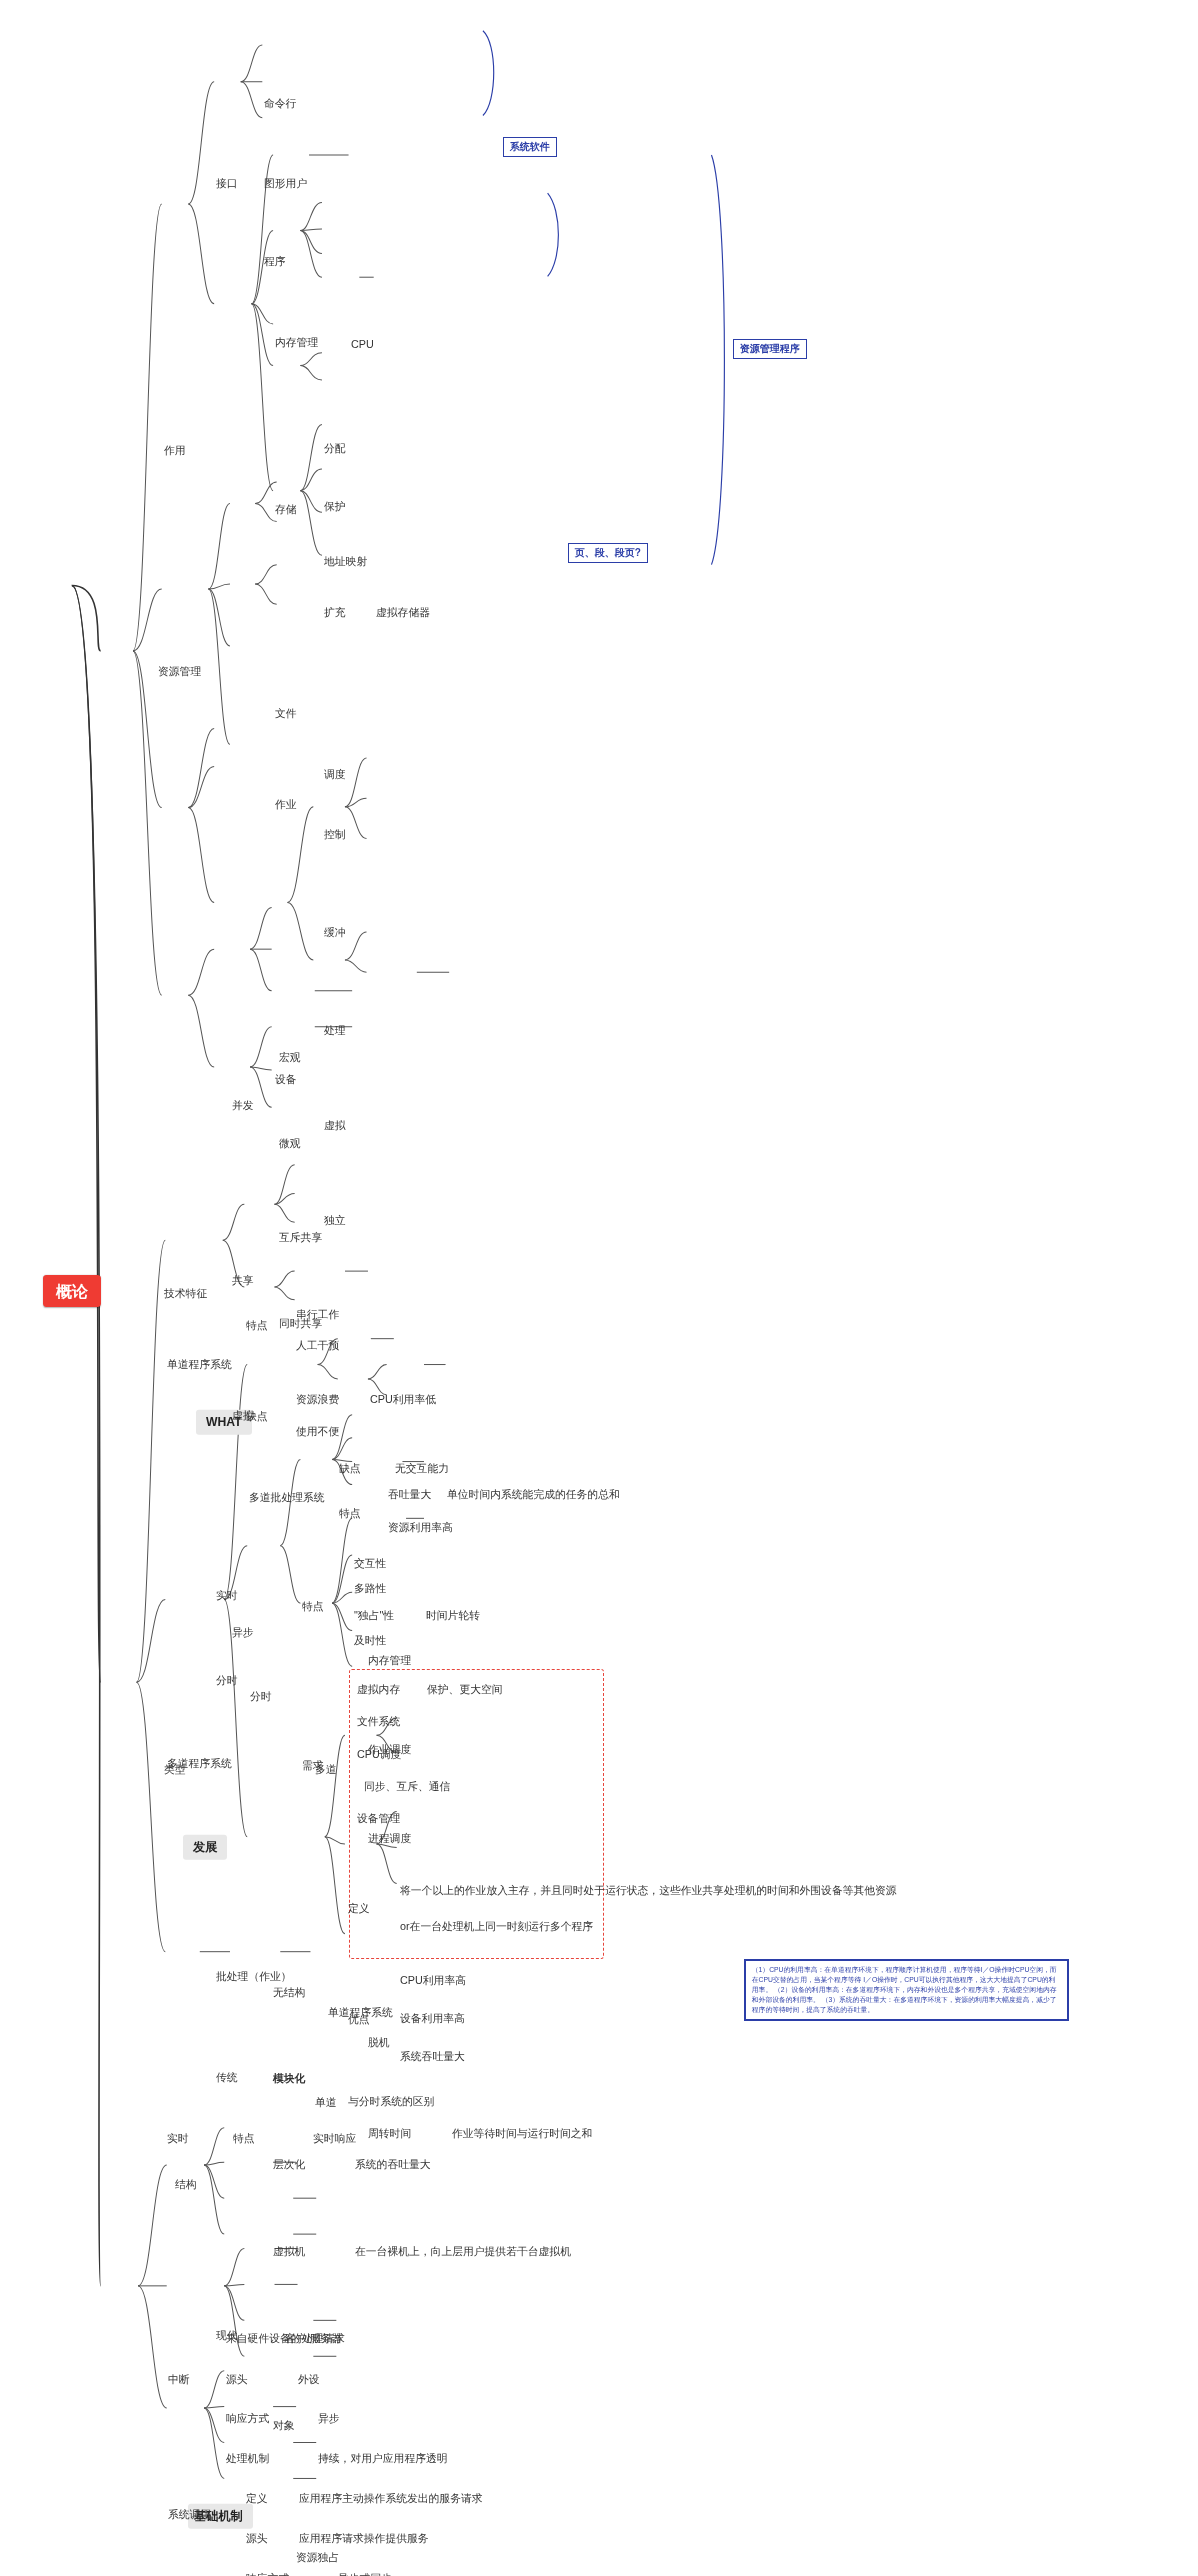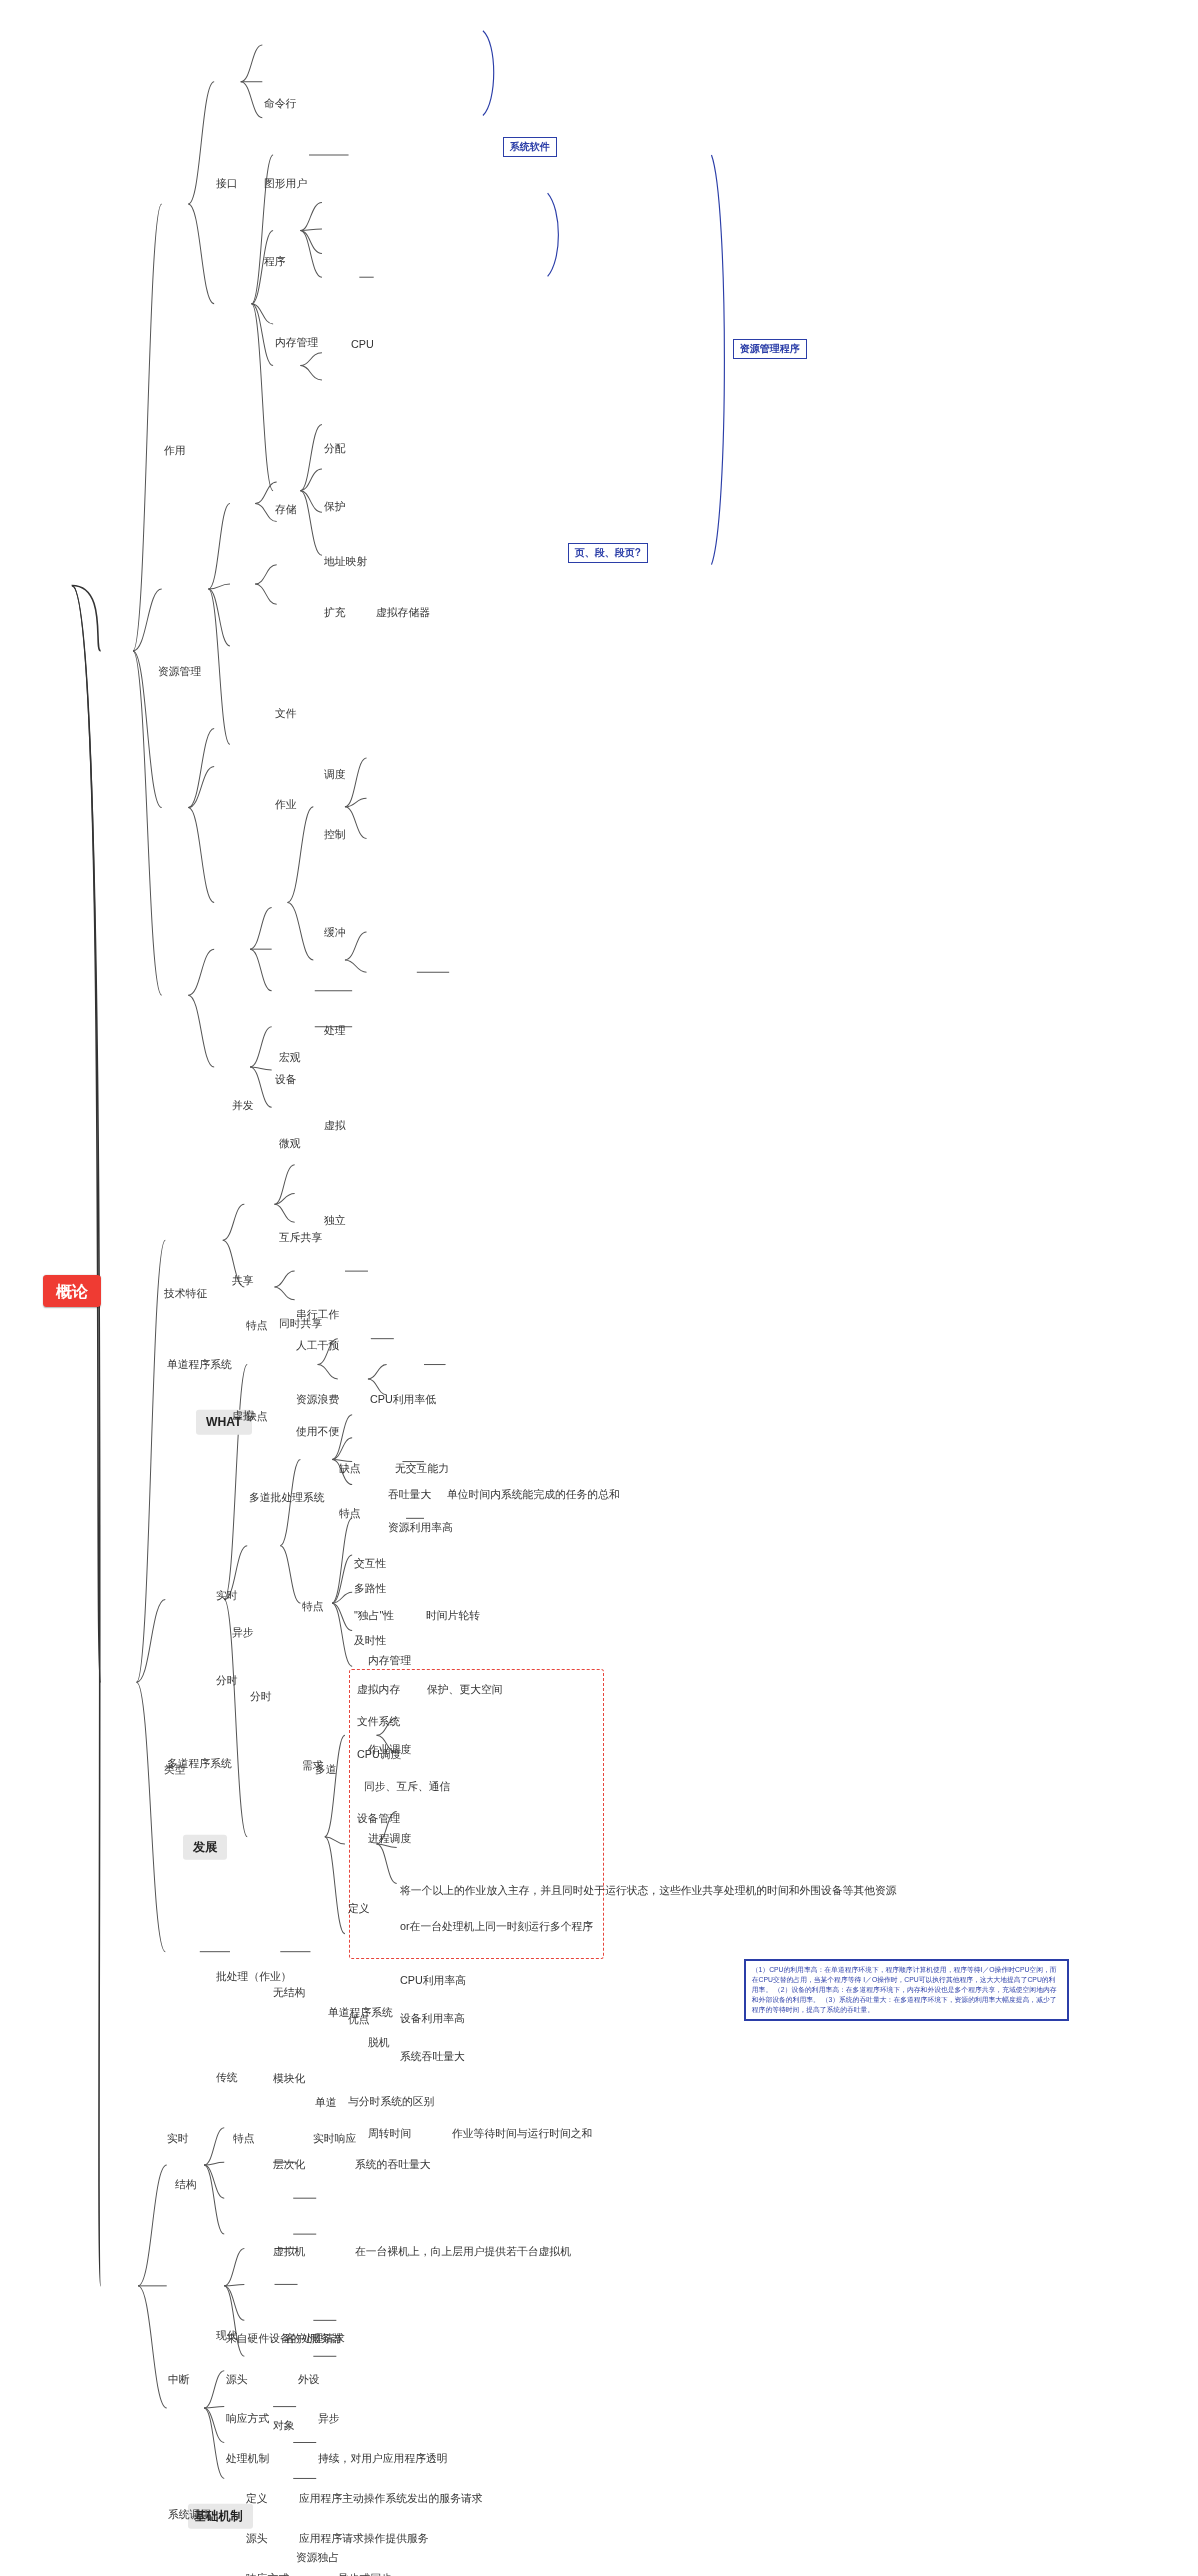--- a/index.html
+++ b/index.html
@@ -232,21 +232,21 @@
   <div class="node leaf" style="left:368px;top:1743px;">作业调度</div>
   <div class="node leaf" style="left:368px;top:1832px;">进程调度</div>
   <div class="node leaf" style="left:315px;top:2096px;">单道</div>
   <div class="node leaf" style="left:368px;top:2036px;">脱机</div>
   <div class="node leaf" style="left:368px;top:2127px;">周转时间</div>
   <div class="node leaf" style="left:452px;top:2127px;">作业等待时间与运行时间之和</div>
 
   <div class="node leaf" style="left:175px;top:2178px;">结构</div>
   <div class="node leaf" style="left:216px;top:2071px;">传统</div>
   <div class="node leaf" style="left:273px;top:1986px;">无结构</div>
-  <div class="node leaf" style="left:273px;top:2072px;">模块化</div>
+  <div class="node leaf" style="left:273px;top:2072px;font-weight:bold;">模块化</div>
   <div class="node leaf" style="left:273px;top:2158px;">层次化</div>
   <div class="node leaf" style="left:355px;top:2158px;">系统的吞吐量大</div>
   <div class="node leaf" style="left:216px;top:2329px;">现代</div>
   <div class="node leaf" style="left:273px;top:2245px;">虚拟机</div>
   <div class="node leaf" style="left:355px;top:2245px;">在一台裸机上，向上层用户提供若干台虚拟机</div>
   <div class="node leaf" style="left:273px;top:2332px;padding-left:12px;">客户/服务器</div>
   <div class="node leaf" style="left:273px;top:2419px;">对象</div>
 
   <div class="node leaf" style="left: 167px; top: 1358px;">单道程序系统</div>
   <div class="node leaf" style="left: 246px; top: 1319px;">特点</div>

